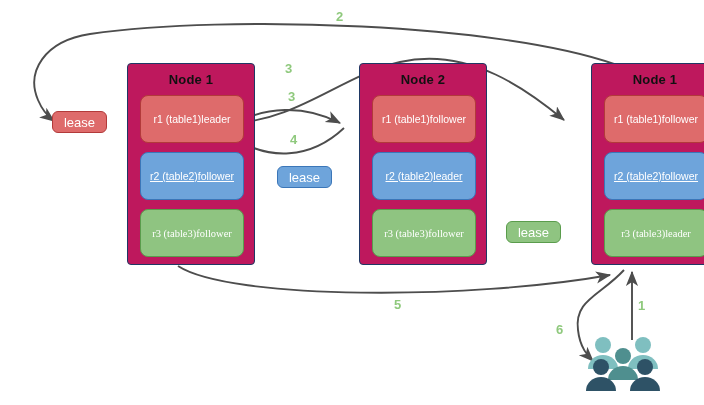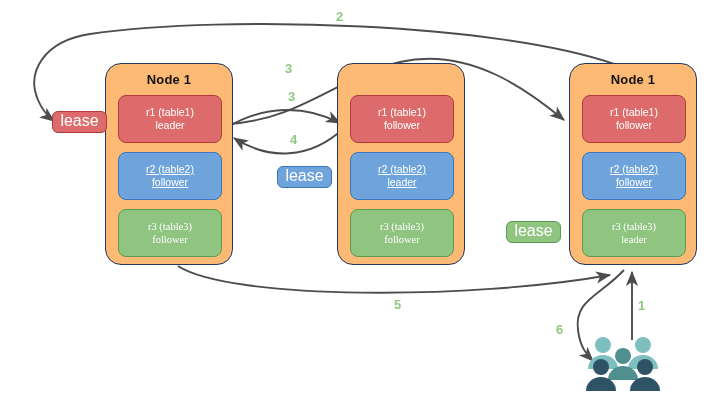--- a/index.html
+++ b/index.html
@@ -3,63 +3,64 @@
 <meta charset="utf-8">
 <style>
   html,body{margin:0;padding:0;background:#ffffff;}
   body{width:704px;height:405px;overflow:hidden;font-family:"Liberation Sans",sans-serif;}
   #stage{position:relative;width:704px;height:405px;background:#ffffff;}
   #wires{position:absolute;left:0;top:0;width:704px;height:405px;pointer-events:none;}
 
   .node-box{
     position:absolute;
     border:1.6px solid #1f3864;
-    border-radius:16px;
-    background:#fdba74;
+    border-radius:4px;
+    background:#be185d;
     box-sizing:border-box;
+    margin-left:22px;
   }
   .node-title{
     position:absolute;
     left:0;right:0;
     top:8px;
     text-align:center;
     font-size:13px;
     font-weight:bold;
     color:#111111;
     letter-spacing:.2px;
   }
   .replica{
     position:absolute;
     left:12px;
     width:104px;
     height:48px;
     border-radius:8px;
     box-sizing:border-box;
     display:flex;
-    flex-direction:column;
     align-items:center;
     justify-content:center;
     color:#ffffff;
     font-size:10.5px;
     line-height:13px;
     text-align:center;
   }
   .replica .ln{display:block;}
   .r-red{background:#de6b6b;border:1.4px solid #b23a3a;}
   .r-blue{background:#6ea4db;border:1.4px solid #3b76b8;text-decoration:underline;}
   .r-green{background:#8fc481;border:1.4px solid #5a9c4c;font-family:Liberation Serif, serif;}
 
   .lease{
     position:absolute;
     border-radius:6px;
     box-sizing:border-box;
     display:flex;
+    align-items:center;
     justify-content:center;
     color:#ffffff;
-    font-size:16px;
+    font-size:13px;
     height:22px;
     width:55px;
   }
   .lease-red{background:#de6b6b;border:1.4px solid #b23a3a;}
   .lease-blue{background:#6ea4db;border:1.4px solid #3b76b8;}
   .lease-green{background:#8fc481;border:1.4px solid #5a9c4c;}
 
   .step-label{
     position:absolute;
     color:#8fc97d;
@@ -106,20 +107,21 @@
       <span class="ln">r2 (table2)</span>
       <span class="ln">follower</span>
     </div>
     <div class="replica r-green" style="top:145px;">
       <span class="ln">r3 (table3)</span>
       <span class="ln">follower</span>
     </div>
   </div>
 
   <div class="node-box" style="left:337px;top:63px;width:128px;height:202px;">
+    <div class="node-title">Node 2</div>
     <div class="replica r-red" style="top:31px;">
       <span class="ln">r1 (table1)</span>
       <span class="ln">follower</span>
     </div>
     <div class="replica r-blue" style="top:88px;">
       <span class="ln">r2 (table2)</span>
       <span class="ln">leader</span>
     </div>
     <div class="replica r-green" style="top:145px;">
       <span class="ln">r3 (table3)</span>

